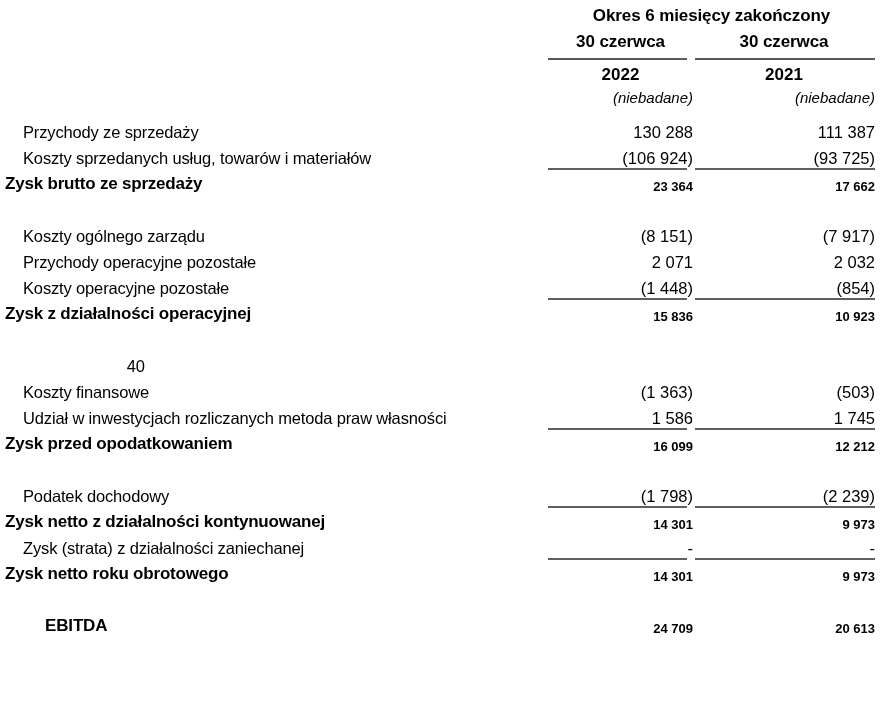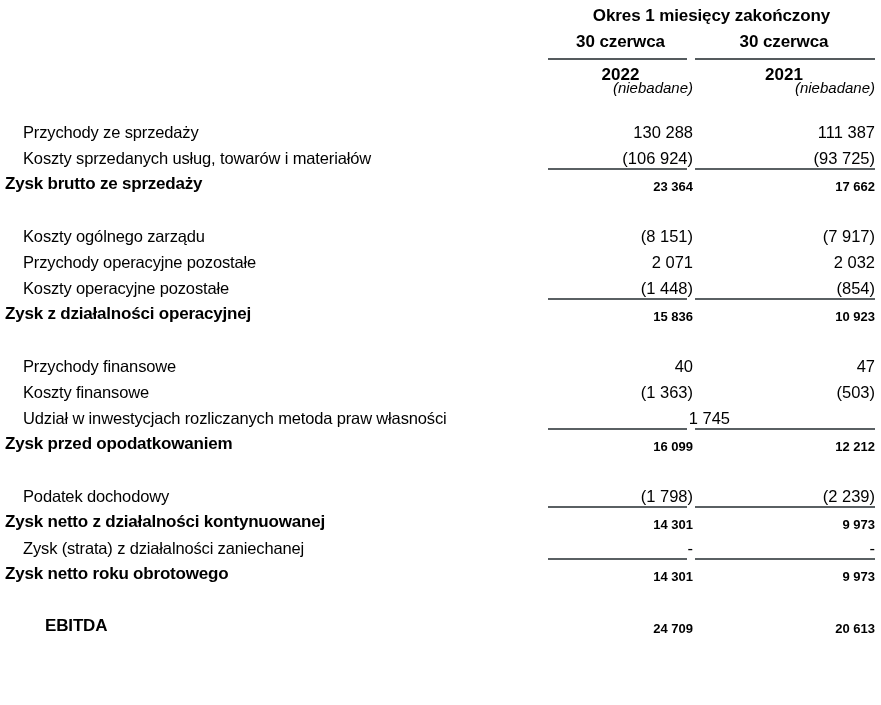--- a/index.html
+++ b/index.html
@@ -69,21 +69,21 @@
     width: 327px;
     display: flex;
   }
   .hdr-years .c {
     font-size: 17px;
     font-weight: bold;
     text-align: center;
   }
   .hdr-unaud {
     position: absolute;
-    top: 79px;
+    top: 89px;
     left: 548px;
     width: 327px;
     display: flex;
   }
   .hdr-unaud .c {
     font-size: 15px;
     font-style: italic;
     text-align: right;
   }
   .col1 { width: 145px; padding-right: 0px; }
@@ -147,21 +147,21 @@
     background: #5a6063;
   }
   .row.ruled::before { left: 548px; width: 139px; }
   .row.ruled::after  { left: 695px; width: 180px; }
 </style>
 </head>
 <body>
 
 <div id="sheet">
 
-  <div class="hdr-title">Okres 1 miesięcy zakończony</div>
+  <div class="hdr-title">Okres 6 miesięcy zakończony</div>
 
   <div class="hdr-dates">
     <div class="c col1">30 czerwca</div>
     <div class="c col2">30 czerwca</div>
   </div>
 
   <div class="hdr-rule">
     <div class="seg a"></div>
     <div class="seg spacer"></div>
     <div class="seg b"></div>
@@ -219,33 +219,32 @@
 
     <div class="row bold ruled">
       <div class="label">Zysk z działalności operacyjnej</div>
       <div class="val v1">15 836</div>
       <div class="val v2">10 923</div>
     </div>
 
     <div class="row spacer-row"></div>
 
     <div class="row">
-      <div class="label">Przychody finansowe</div>
       <div class="val v1">40</div>
-      <div class="val v2">47</div>
     </div>
 
     <div class="row">
       <div class="label">Koszty finansowe</div>
       <div class="val v1">(1 363)</div>
       <div class="val v2">(503)</div>
     </div>
 
     <div class="row">
       <div class="label">Udział w inwestycjach rozliczanych metoda praw własności</div>
+      <div class="val v1">1 586</div>
       <div class="val v2">1 745</div>
     </div>
 
     <div class="row bold ruled">
       <div class="label">Zysk przed opodatkowaniem</div>
       <div class="val v1">16 099</div>
       <div class="val v2">12 212</div>
     </div>
 
     <div class="row spacer-row"></div>

